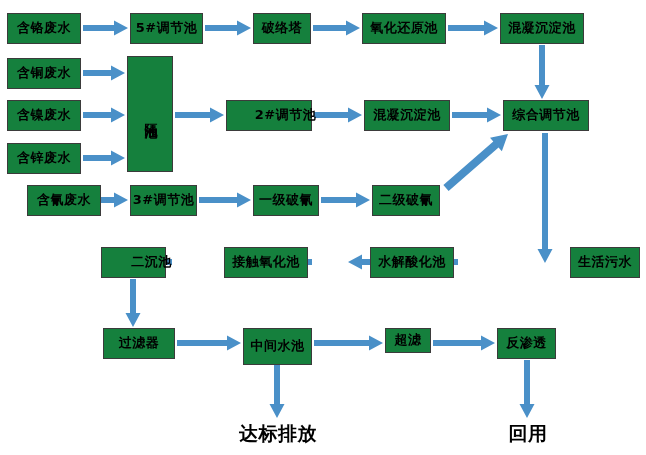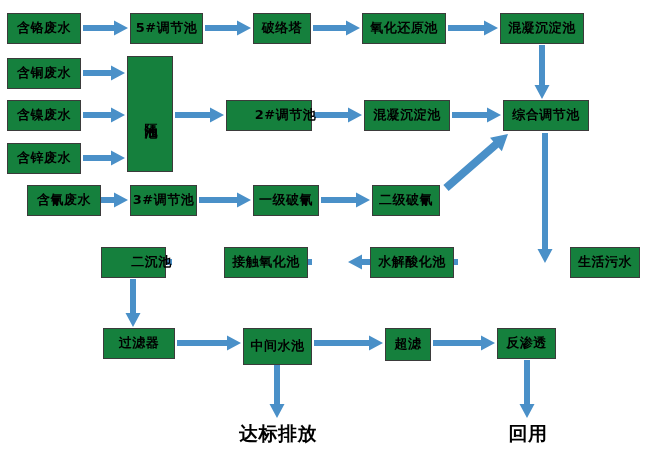--- a/index.html
+++ b/index.html
@@ -100,18 +100,18 @@
       <div class="node" style="left: 7px; top: 185px; width: 74px; height: 31px; border-color: rgb(59, 59, 59); margin-left: 20px;">含氰废水</div>
       <div class="node" style="left: 130px; top: 185px; width: 67px; height: 31px; border-color: rgb(59, 59, 59);">3#调节池</div>
       <div class="node" style="left: 253px; top: 185px; width: 66px; height: 31px; border-color: rgb(59, 59, 59);">一级破氰</div>
       <div class="node" style="left: 372px; top: 185px; width: 68px; height: 31px; border-color: rgb(59, 59, 59);">二级破氰</div>
       <div class="node" style="left: 101px; top: 247px; width: 65px; height: 31px; border-color: rgb(59, 59, 59); padding-left: 36px;">二沉池</div>
       <div class="node" style="left: 224px; top: 247px; width: 84px; height: 31px; border-color: rgb(59, 59, 59);">接触氧化池</div>
       <div class="node" style="left: 370px; top: 247px; width: 84px; height: 31px; border-color: rgb(59, 59, 59);">水解酸化池</div>
       <div class="node" style="left: 570px; top: 247px; width: 70px; height: 31px; border-color: rgb(59, 59, 59);">生活污水</div>
       <div class="node" style="left: 103px; top: 328px; width: 72px; height: 31px; border-color: rgb(59, 59, 59);">过滤器</div>
       <div class="node" style="left: 243px; top: 328px; width: 69px; height: 37px; border-color: rgb(59, 59, 59);">中间水池</div>
-      <div class="node" style="left: 385px; top: 328px; width: 46px; height: 33px; border-color: rgb(59, 59, 59);">超滤</div>
+      <div class="node" style="left: 385px; top: 328px; width: 46px; height: 25px; border-color: rgb(59, 59, 59);">超滤</div>
       <div class="node" style="left: 497px; top: 328px; width: 59px; height: 31px; border-color: rgb(59, 59, 59);">反渗透</div>
       <div class="plainlabel" style="left: 248px; top: 424px; width: 60px; height: 20px;">达标排放</div>
       <div class="plainlabel" style="left: 508px; top: 424px; width: 40px; height: 20px;">回用</div>
     </div>
 </div>
 
 </body></html>

